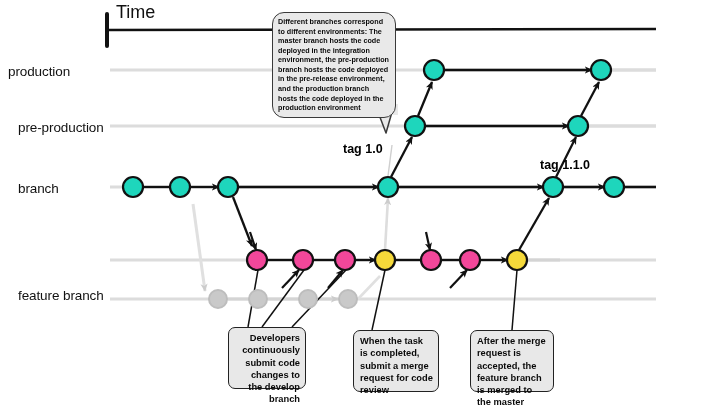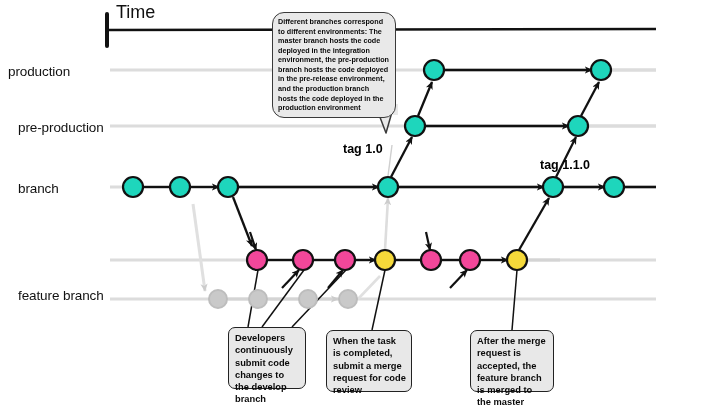--- a/index.html
+++ b/index.html
@@ -225,17 +225,17 @@
   <div class="row-label" style="left:8px; top:64px;">production</div>
   <div class="row-label" style="left:18px; top:120px;">pre-production</div>
   <div class="row-label" style="left:18px; top:181px;">branch</div>
   <div class="row-label" style="left:18px; top:254px;margin-top:34px;">feature branch</div>
 
   <div class="tag-label" style="left:343px; top:142px;text-align:right;">tag 1.0</div>
   <div class="tag-label" style="left:496px; top:158px;margin-left:44px;">tag 1.1.0</div>
 
   <div class="tooltip-box">Different branches correspond to different environments: The master branch hosts the code deployed in the integration environment, the pre-production branch hosts the code deployed in the pre-release environment, and the production branch hosts the code deployed in the production environment</div>
 
-  <div class="callout" style="left:228px; top:327px; width:78px; height:62px;">Developers continuously submit code changes to the develop branch</div>
-  <div class="callout" style="left:326px; top:330px; width:86px; height:62px;">When the task is completed, submit a merge request for code review</div>
+  <div class="callout" style="left:228px; top:327px; width:78px; height:62px;text-align:right;">Developers continuously submit code changes to the develop branch</div>
+  <div class="callout" style="left:353px; top:330px; width:86px; height:62px;">When the task is completed, submit a merge request for code review</div>
   <div class="callout" style="left:470px; top:330px; width:84px; height:62px;">After the merge request is accepted, the feature branch is merged to the master branch</div>
 
 </div>
 
 </body></html>

